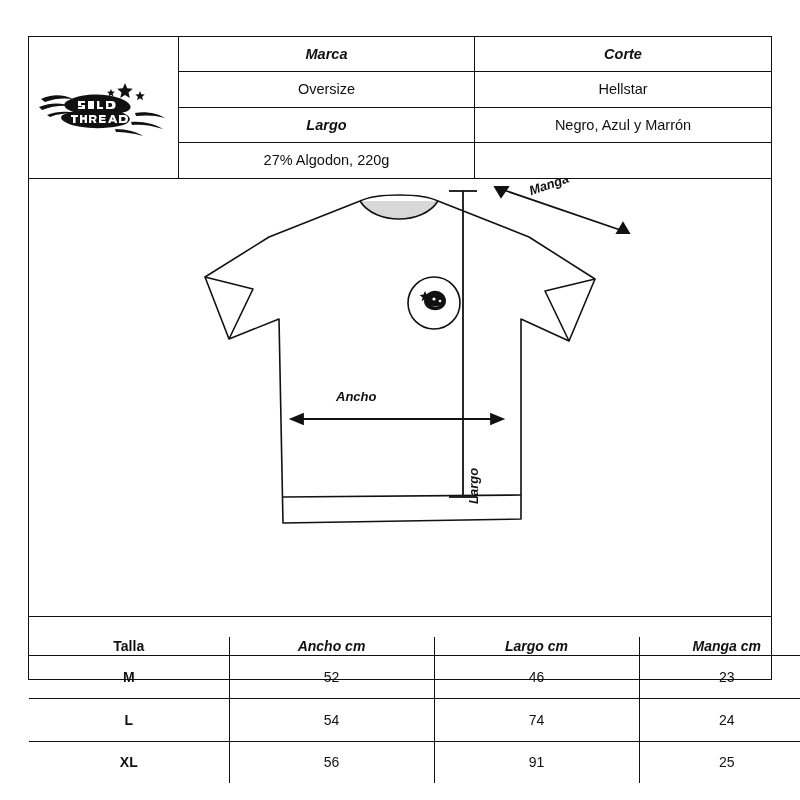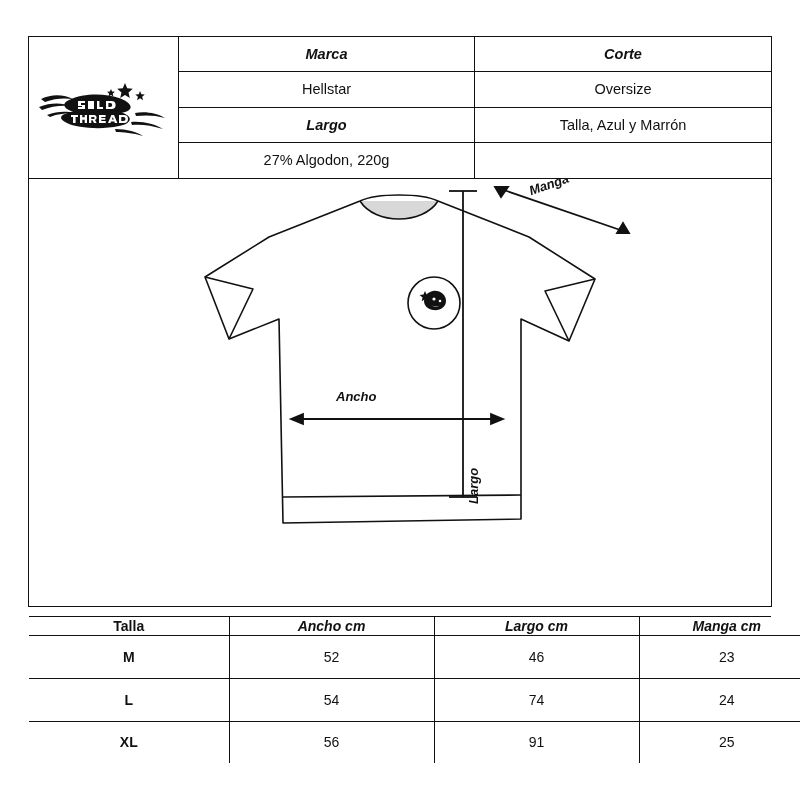--- a/index.html
+++ b/index.html
@@ -13,21 +13,21 @@
     font-family: "Liberation Sans", sans-serif;
     color: #111111;
     overflow: hidden;
   }
 
   .sheet {
     position: absolute;
     left: 28px;
     top: 36px;
     width: 744px;
-    height: 571px;
+    height: 644px;
     border: 1.5px solid #111111;
     box-sizing: border-box;
   }
 
   
   .info {
     display: block;
     border-bottom: 1.5px solid #111111;
     height: 142px;
     box-sizing: border-box;
@@ -108,20 +108,21 @@
     left: 498px;
     top: 5px;
     transform: rotate(-19deg);
     transform-origin: left top;
   }
 
   
   .sizes {
     height: 146px;
     box-sizing: border-box;
+    margin-top: 20px;
   }
   .sizes table {
     width: 100%;
     height: 100%;
     border-collapse: collapse;
     table-layout: fixed;
   }
   .sizes th, .sizes td {
     border: 1.5px solid #111111;
     text-align: center;
@@ -180,24 +181,24 @@
             <path d="M69 46 l3.4-8 h2.6 l3.4 8 h-2.5 l-.6-1.6 h-3.3 l-.6 1.6 Z m3.8-3.4 h2 l-1-2.4 Z"></path>
             <path d="M80 38 h5 a3.9 3.9 0 0 1 0 8 h-5 Z m2.3 2 v4 h2.2 a2 2 0 0 0 0-4 Z"></path>
           </g>
         </svg>
       </div>
     </div>
 
     <div class="info-grid">
       <div class="info-head">Marca</div>
       <div class="info-head">Corte</div>
+      <div class="info-val">Oversize</div>
       <div class="info-val">Hellstar</div>
-      <div class="info-val">Oversize</div>
       <div class="info-head">Largo</div>
-      <div class="info-val">Talla, Azul y Marrón</div>
+      <div class="info-val">Negro, Azul y Marrón</div>
       <div class="info-val">27% Algodon, 220g</div>
     </div>
   </div>
 
   <div class="diagram">
     <svg width="741" height="436" viewBox="0 0 741 436">
       <g fill="none" stroke="#111111" stroke-width="1.6" stroke-linejoin="round">
 
         <path d="M331 22
                  C348 14, 392 14, 409 22

